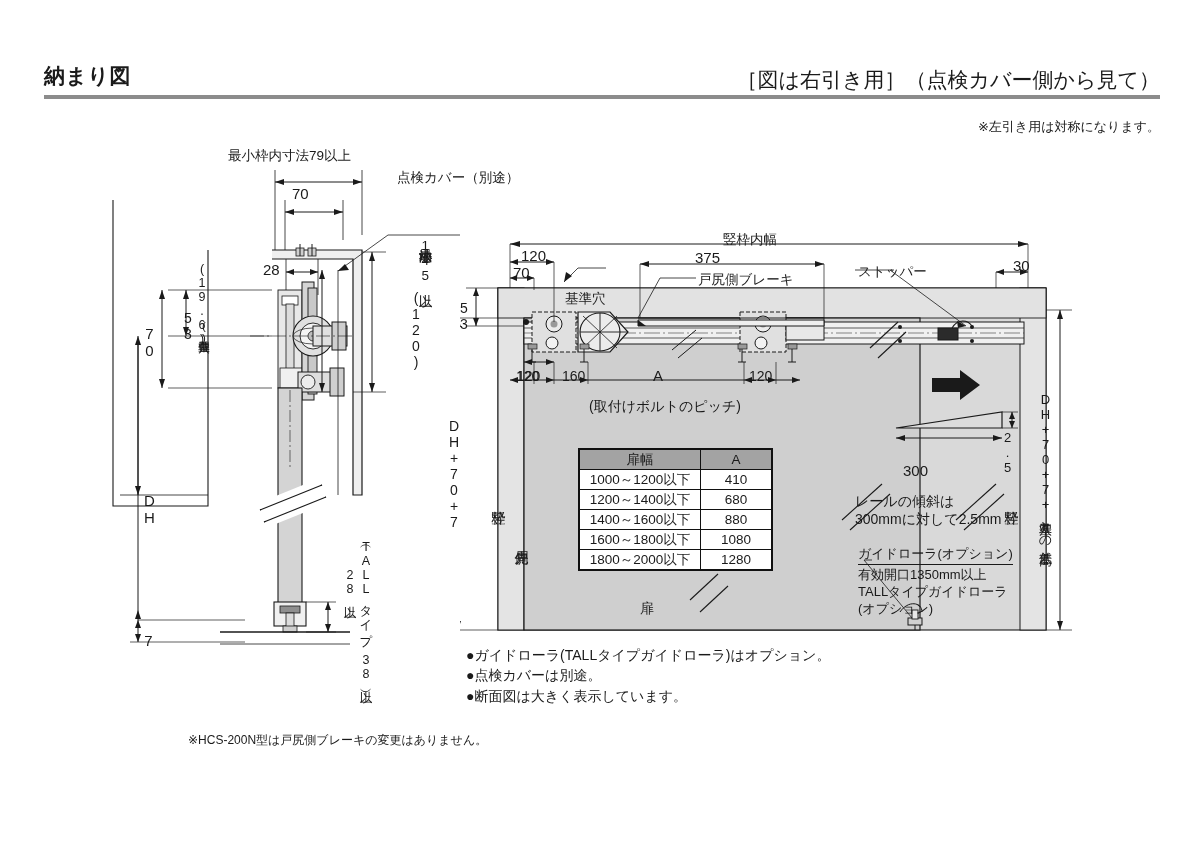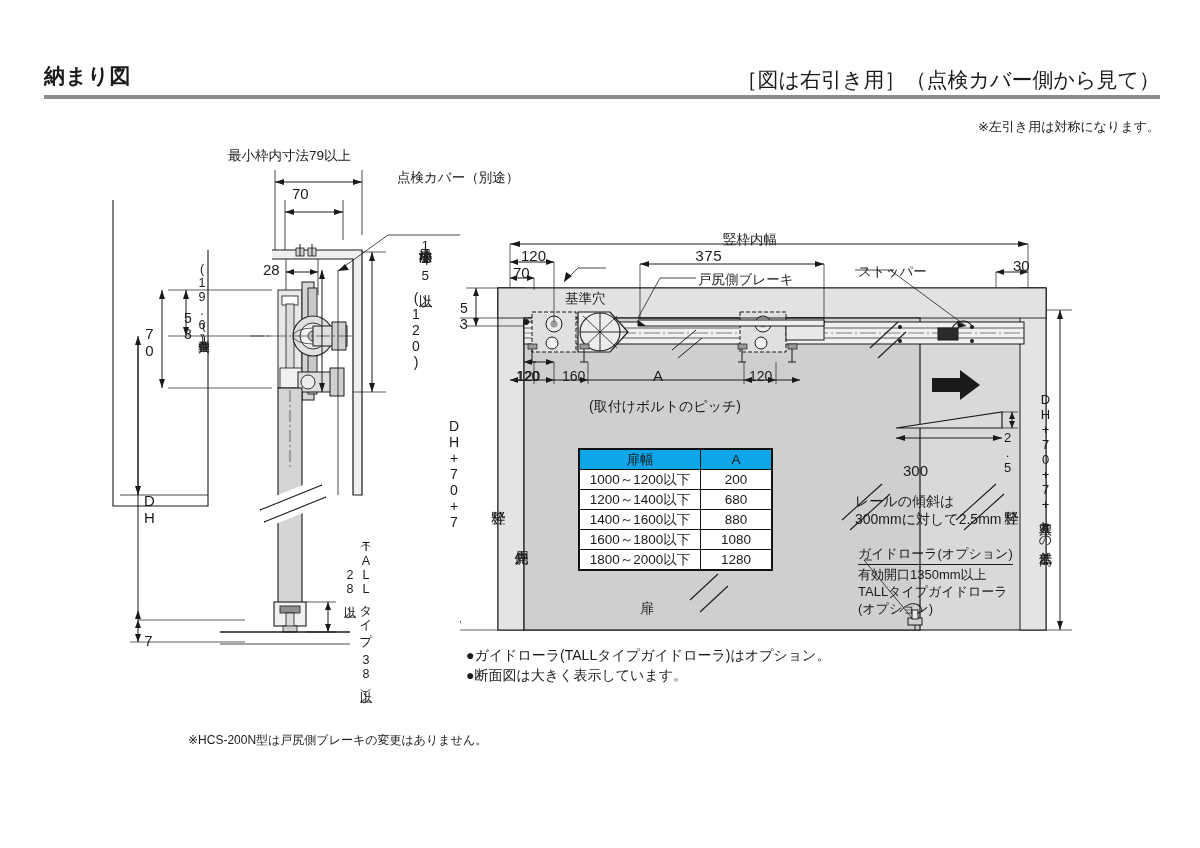--- a/index.html
+++ b/index.html
@@ -20,21 +20,21 @@
   .t12{font-size:12.5px;}
   .t13{font-size:13px;}
   .t14{font-size:14px;}
   .t15{font-size:15px;}
   .vert{writing-mode:vertical-rl;text-orientation:upright;white-space:nowrap;}
   
   #width-table{left:578px;top:448px;border-collapse:collapse;background:#ffffff;
     border:2.5px solid #111;font-size:13.5px;}
   #width-table th,#width-table td{border:1px solid #111;padding:0px 4px;text-align:center;
     height:19px;line-height:19px;font-weight:normal;white-space:nowrap;}
-  #width-table th{background:#0ea5e9;text-align:center;}
+  #width-table th{background:#a3a3a3;text-align:center;}
   #width-table td.c0{width:112px;text-align:center;}
   #width-table td.c1{width:62px;}
   
   #bullet-notes{left:466px;top:645px;font-size:14px;line-height:1.45;}
   #footnote{left:188px;top:732px;font-size:12px;}
   svg{display:block;}
 </style>
 </head>
 <body>
 
@@ -359,21 +359,21 @@
     <path d="M600 400 l-3 -9 h6 z" fill="#1a1a1a" stroke="none"></path>
     <line x1="586" y1="80" x2="612" y2="80" stroke-width=".7"></line>
     <line x1="586" y1="400" x2="612" y2="400" stroke-width=".7"></line>
   </g>
 </svg>
 </div>
 
 <div class="abs t" style="left:723px;top:232px;">竪枠内幅</div>
 <div class="abs t15" style="left:521px;top:247px;">120</div>
 <div class="abs t15" style="left:513px;top:264px;">70</div>
-<div class="abs t15" style="left:695px;top:249px;font-family:Liberation Mono, monospace;">375</div>
+<div class="abs t15" style="left:695px;top:249px;">375</div>
 <div class="abs t15" style="left:1013px;top:257px;">30</div>
 <div class="abs t" style="left:565px;top:275px;margin-top:16px;">基準穴</div>
 <div class="abs t" style="left:698px;top:272px;">戸尻側ブレーキ</div>
 <div class="abs t" style="left:858px;top:264px;">ストッパー</div>
 <div class="abs t14 vert" style="left:456px;top:300px;">53</div>
 <div class="abs t14" style="left:517px;top:368px;">120</div>
 <div class="abs t14" style="left:516px;top:368px;">120</div>
 <div class="abs t14" style="left:562px;top:368px;">160</div>
 <div class="abs t15" style="left:653px;top:367px;">A</div>
 <div class="abs t14" style="left:749px;top:368px;">120</div>
@@ -396,21 +396,21 @@
 <table id="width-table" class="abs">
   <thead>
     <tr>
       <th>扉幅</th>
       <th>A</th>
     </tr>
   </thead>
   <tbody>
     <tr>
       <td class="c0">1000～1200以下</td>
-      <td class="c1">200</td>
+      <td class="c1">410</td>
     </tr>
     <tr>
       <td class="c0">1200～1400以下</td>
       <td class="c1">680</td>
     </tr>
     <tr>
       <td class="c0">1400～1600以下</td>
       <td class="c1">880</td>
     </tr>
     <tr>
@@ -419,15 +419,16 @@
     </tr>
     <tr>
       <td class="c0">1800～2000以下</td>
       <td class="c1">1280</td>
     </tr>
   </tbody>
 </table>
 
 <div class="abs" id="bullet-notes">
   <div>●ガイドローラ(TALLタイプガイドローラ)はオプション。</div>
+  <div>●点検カバーは別途。</div>
   <div>●断面図は大きく表示しています。</div>
 </div>
 <div class="abs" id="footnote">※HCS-200N型は戸尻側ブレーキの変更はありません。</div>
 
 </body></html>

